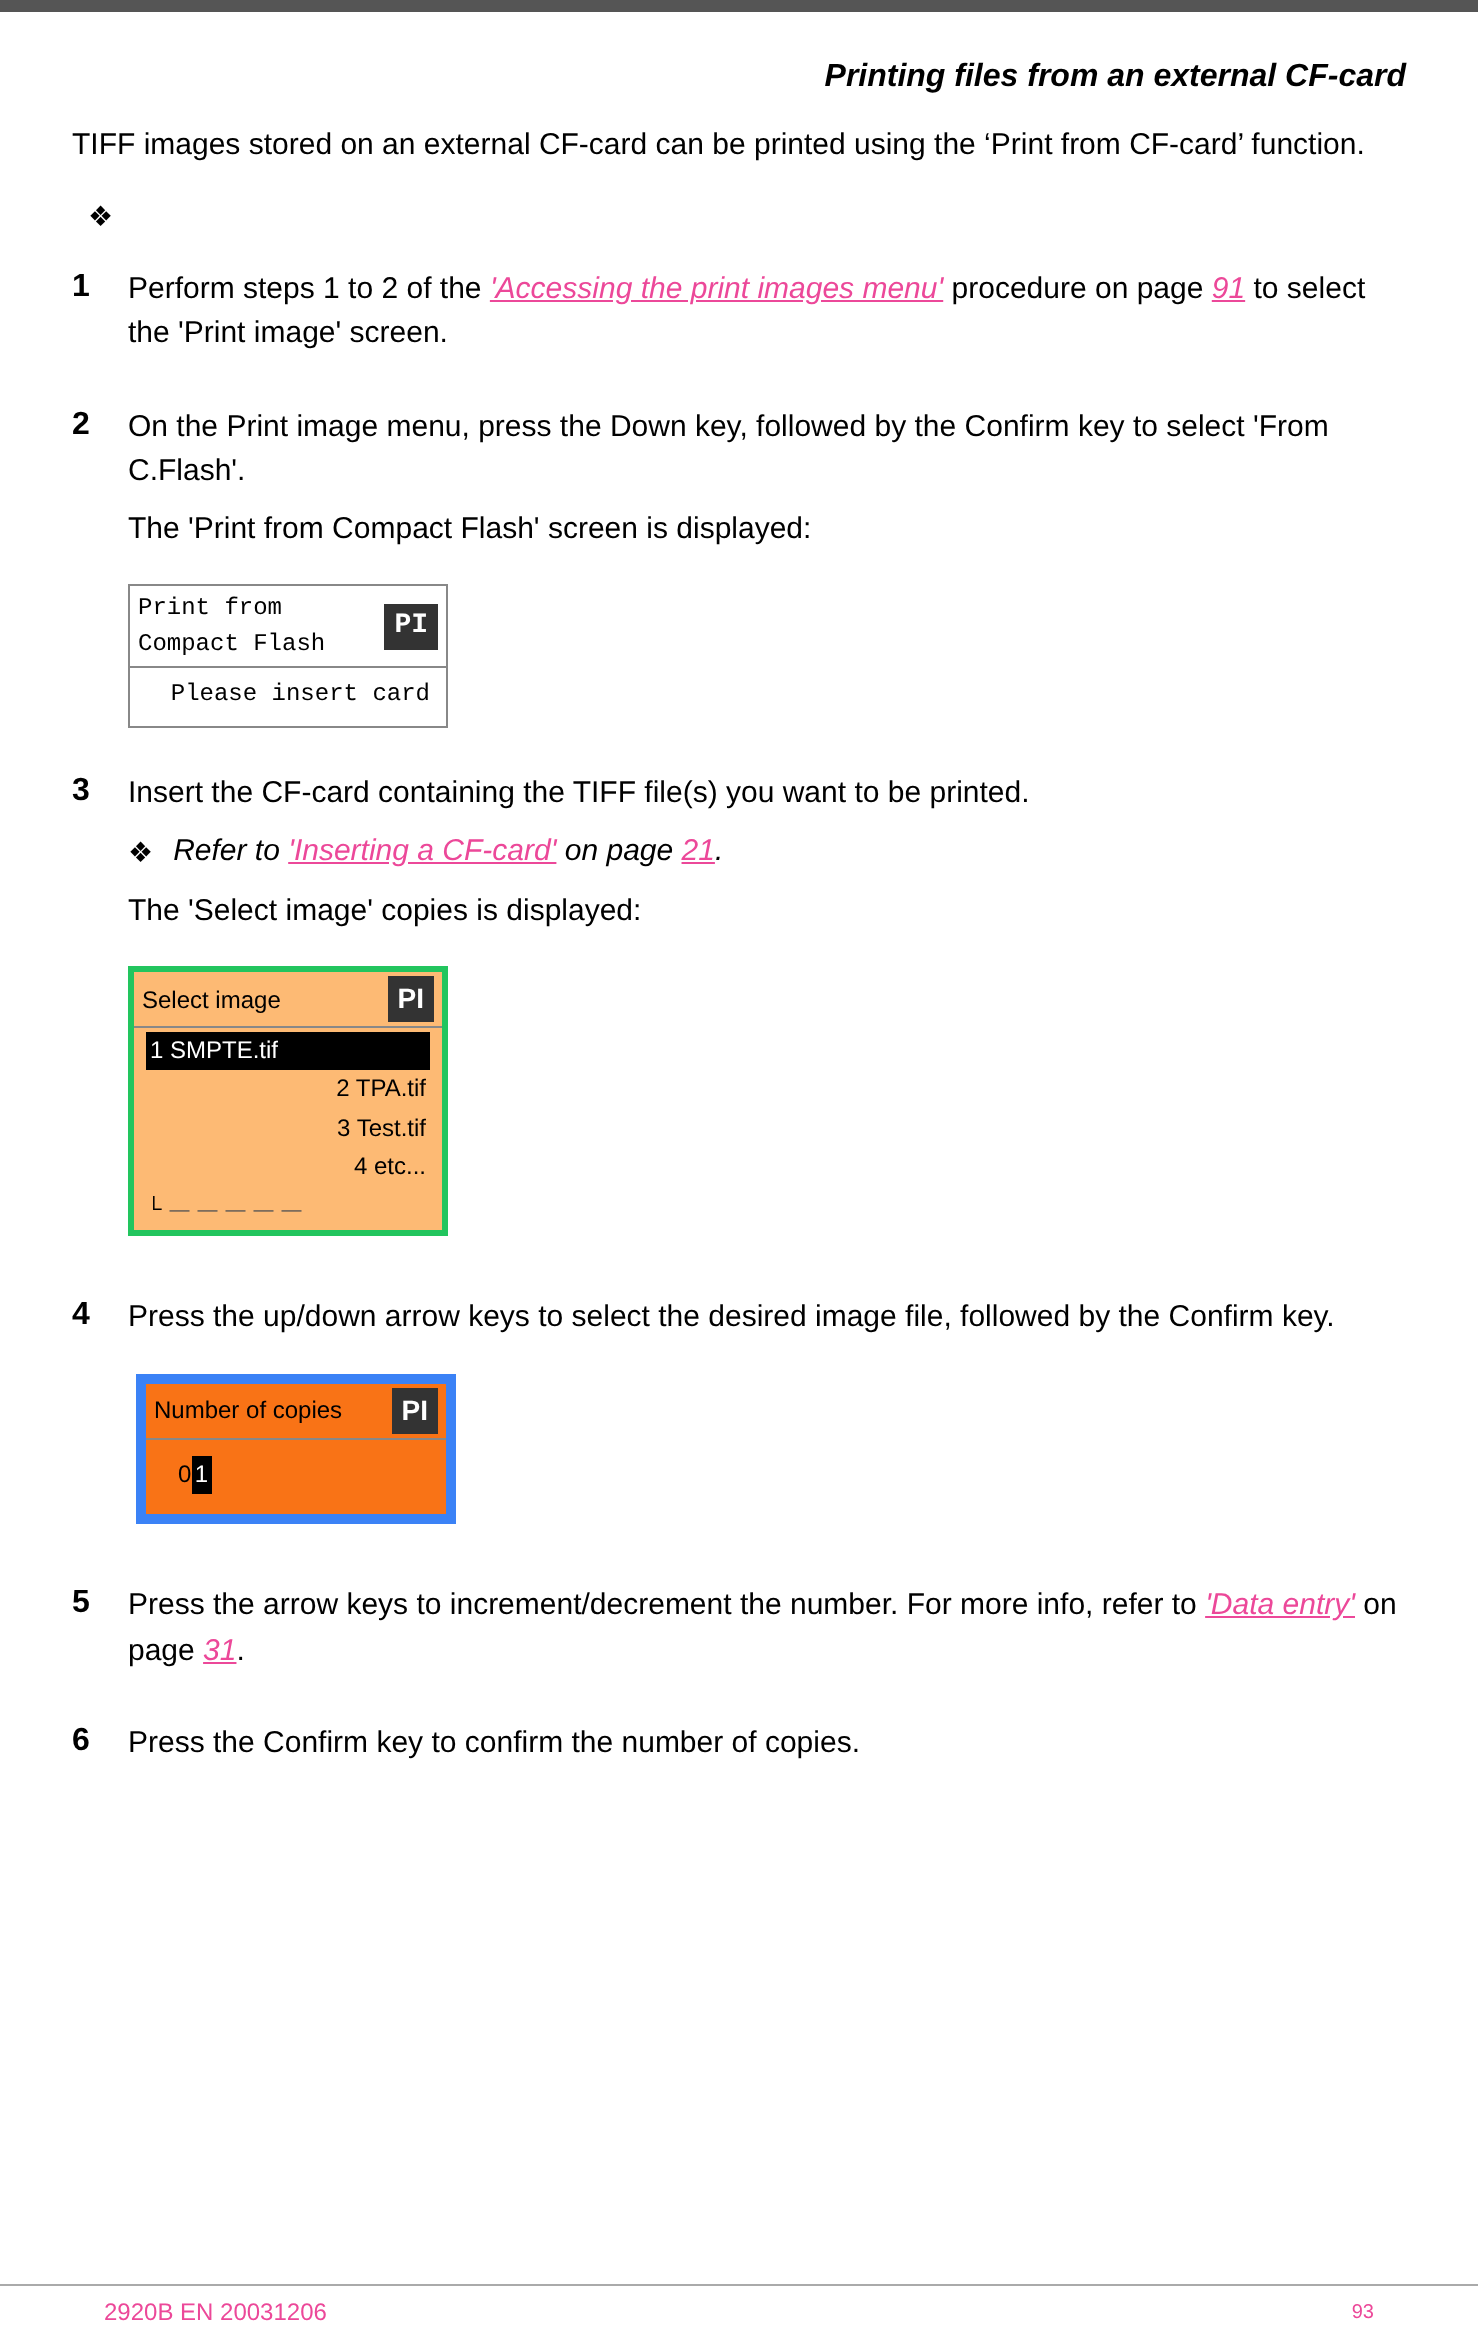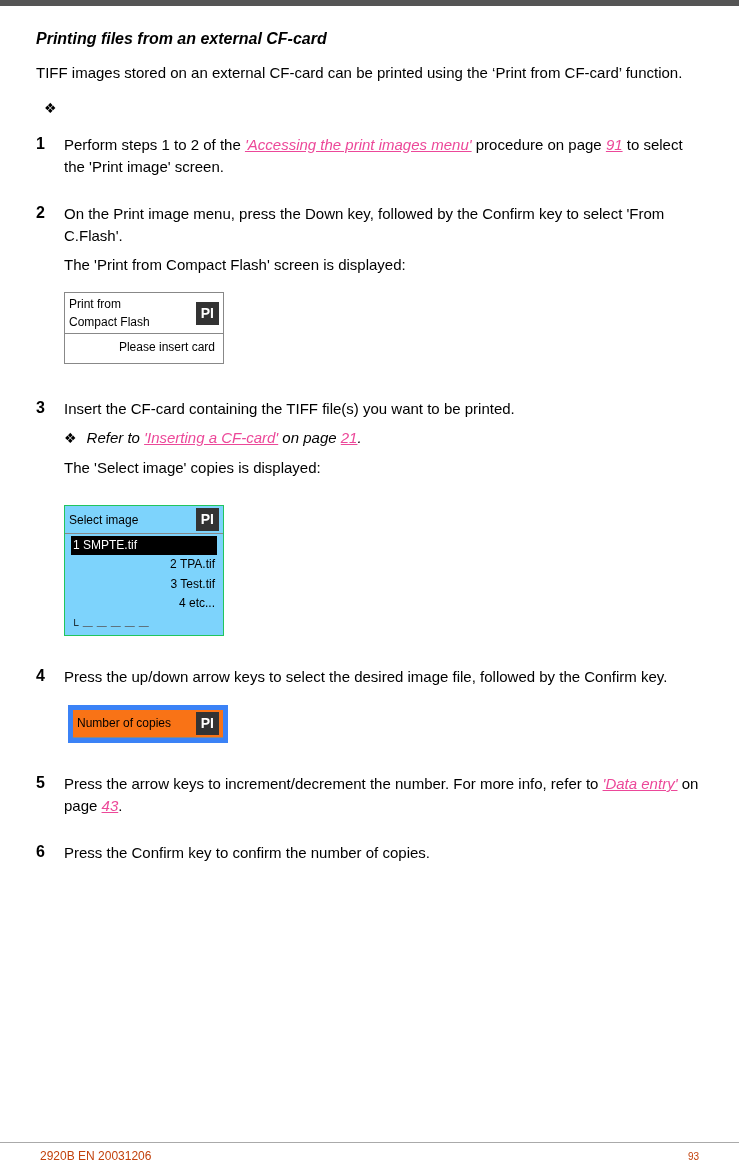--- a/index.html
+++ b/index.html
@@ -18,20 +18,21 @@
       width: 100%;
     }
     .content {
       padding: 24px 36px 60px 36px;
     }
     .section-title {
       font-size: 16px;
       font-weight: bold;
       font-style: italic;
       margin-bottom: 14px;
+      text-align: right;
     }
     .intro-text {
       font-size: 15px;
       line-height: 1.5;
       margin-bottom: 14px;
     }
     .note-item {
       display: flex;
       align-items: flex-start;
       margin-bottom: 18px;
@@ -71,23 +72,24 @@
     .link-text {
       color: #ec4899;
       text-decoration: underline;
       font-style: italic;
       text-align: right;
     }
     
     .screen-mockup {
       border: 1px solid #888;
       display: inline-block;
-      margin: 10px 0 16px 0;
+      margin: 10px 0 4px 0;
       min-width: 160px;
       background: #fff;
+      font-family: Liberation Mono, monospace;
     }
     .screen-header {
       display: flex;
       justify-content: space-between;
       align-items: center;
       border-bottom: 1px solid #888;
       padding: 2px 4px;
       font-size: 12px;
     }
     .screen-header-label {
@@ -109,25 +111,25 @@
       background: #000;
       color: #fff;
       padding: 0 2px;
     }
     .screen-row {
       padding: 0 2px;
       text-align: right;
     }
     
     .select-image-screen {
-      border: 1px solid #22c55e;
-      display: inline-block;
-      margin: 20px 0 12px 0;
+      border: 3px solid #22c55e;
+      display: inline-block;
+      margin: 10px 0 12px 0;
       min-width: 160px;
-      background: #7dd3fc;
+      background: #fdba74;
     }
     
     .copies-screen {
       border: 5px solid #3b82f6;
       display: inline-block;
       margin: 10px 0 12px 4px;
       min-width: 160px;
       background: #f97316;
     }
     .cursor-block {
@@ -148,26 +150,26 @@
     .scroll-dash {
       font-size: 10px;
       color: #555;
     }
     .bottom-bar {
       position: absolute;
       bottom: 0;
       left: 0;
       right: 0;
       border-top: 1px solid #aaa;
-      padding: 6px 40px;
+      padding: 6px 52px;
       display: flex;
       justify-content: space-between;
       align-items: center;
       font-size: 12px;
-      color: #c2410c;
+      color: #ec4899;
     }
     .page-number {
       font-size: 10px;
       font-weight: normal;
     }
   </style>
 </head>
 <body>
 
 <div class="top-bar"></div>
@@ -246,28 +248,31 @@
   <div class="step-container">
     <div class="step-number">4</div>
     <div class="step-content">
       <p>Press the up/down arrow keys to select the desired image file, followed by the Confirm key.</p>
       
       <div class="copies-screen">
         <div class="screen-header">
           <span class="screen-header-label">Number of copies</span>
           <span class="screen-pi-badge">PI</span>
         </div>
+        <div class="screen-body" style="padding: 8px 10px 10px 16px;">
+          <span>0</span><span class="cursor-block">1</span>
+        </div>
       </div>
     </div>
   </div>
 
   <div class="step-container">
     <div class="step-number">5</div>
     <div class="step-content">
-      <p>Press the arrow keys to increment/decrement the number. For more info, refer to <span class="link-text">'Data entry'</span> on page <span class="link-text">43</span>.</p>
+      <p>Press the arrow keys to increment/decrement the number. For more info, refer to <span class="link-text">'Data entry'</span> on page <span class="link-text">31</span>.</p>
     </div>
   </div>
 
   <div class="step-container">
     <div class="step-number">6</div>
     <div class="step-content">
       <p>Press the Confirm key to confirm the number of copies.</p>
     </div>
   </div>
 

